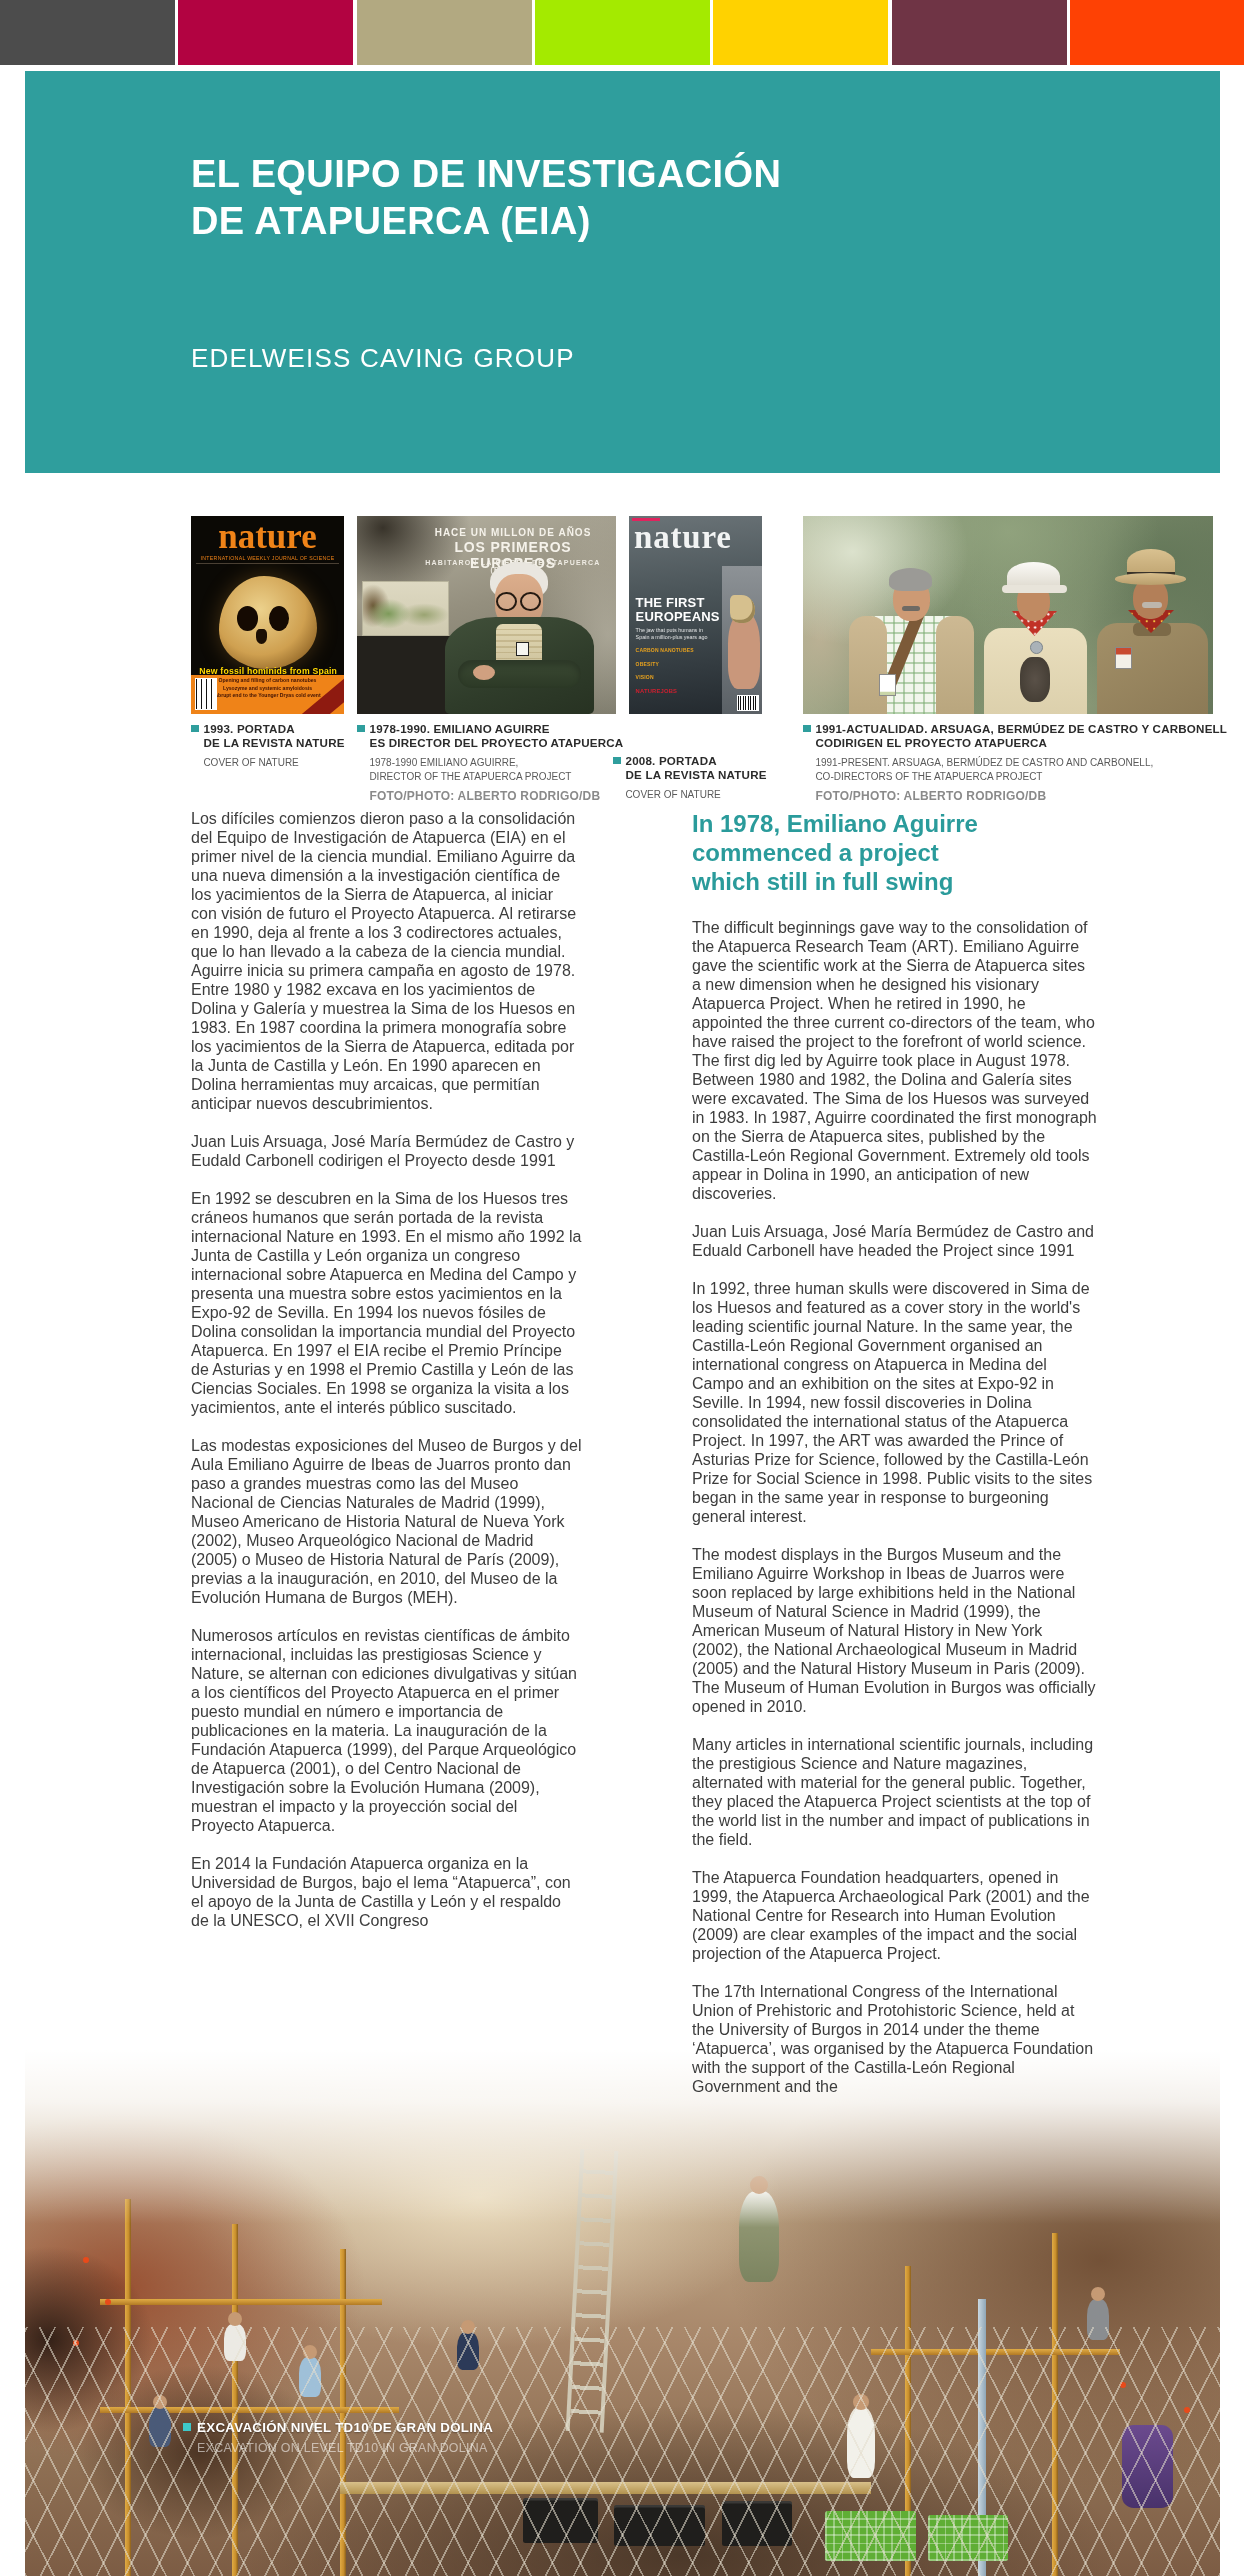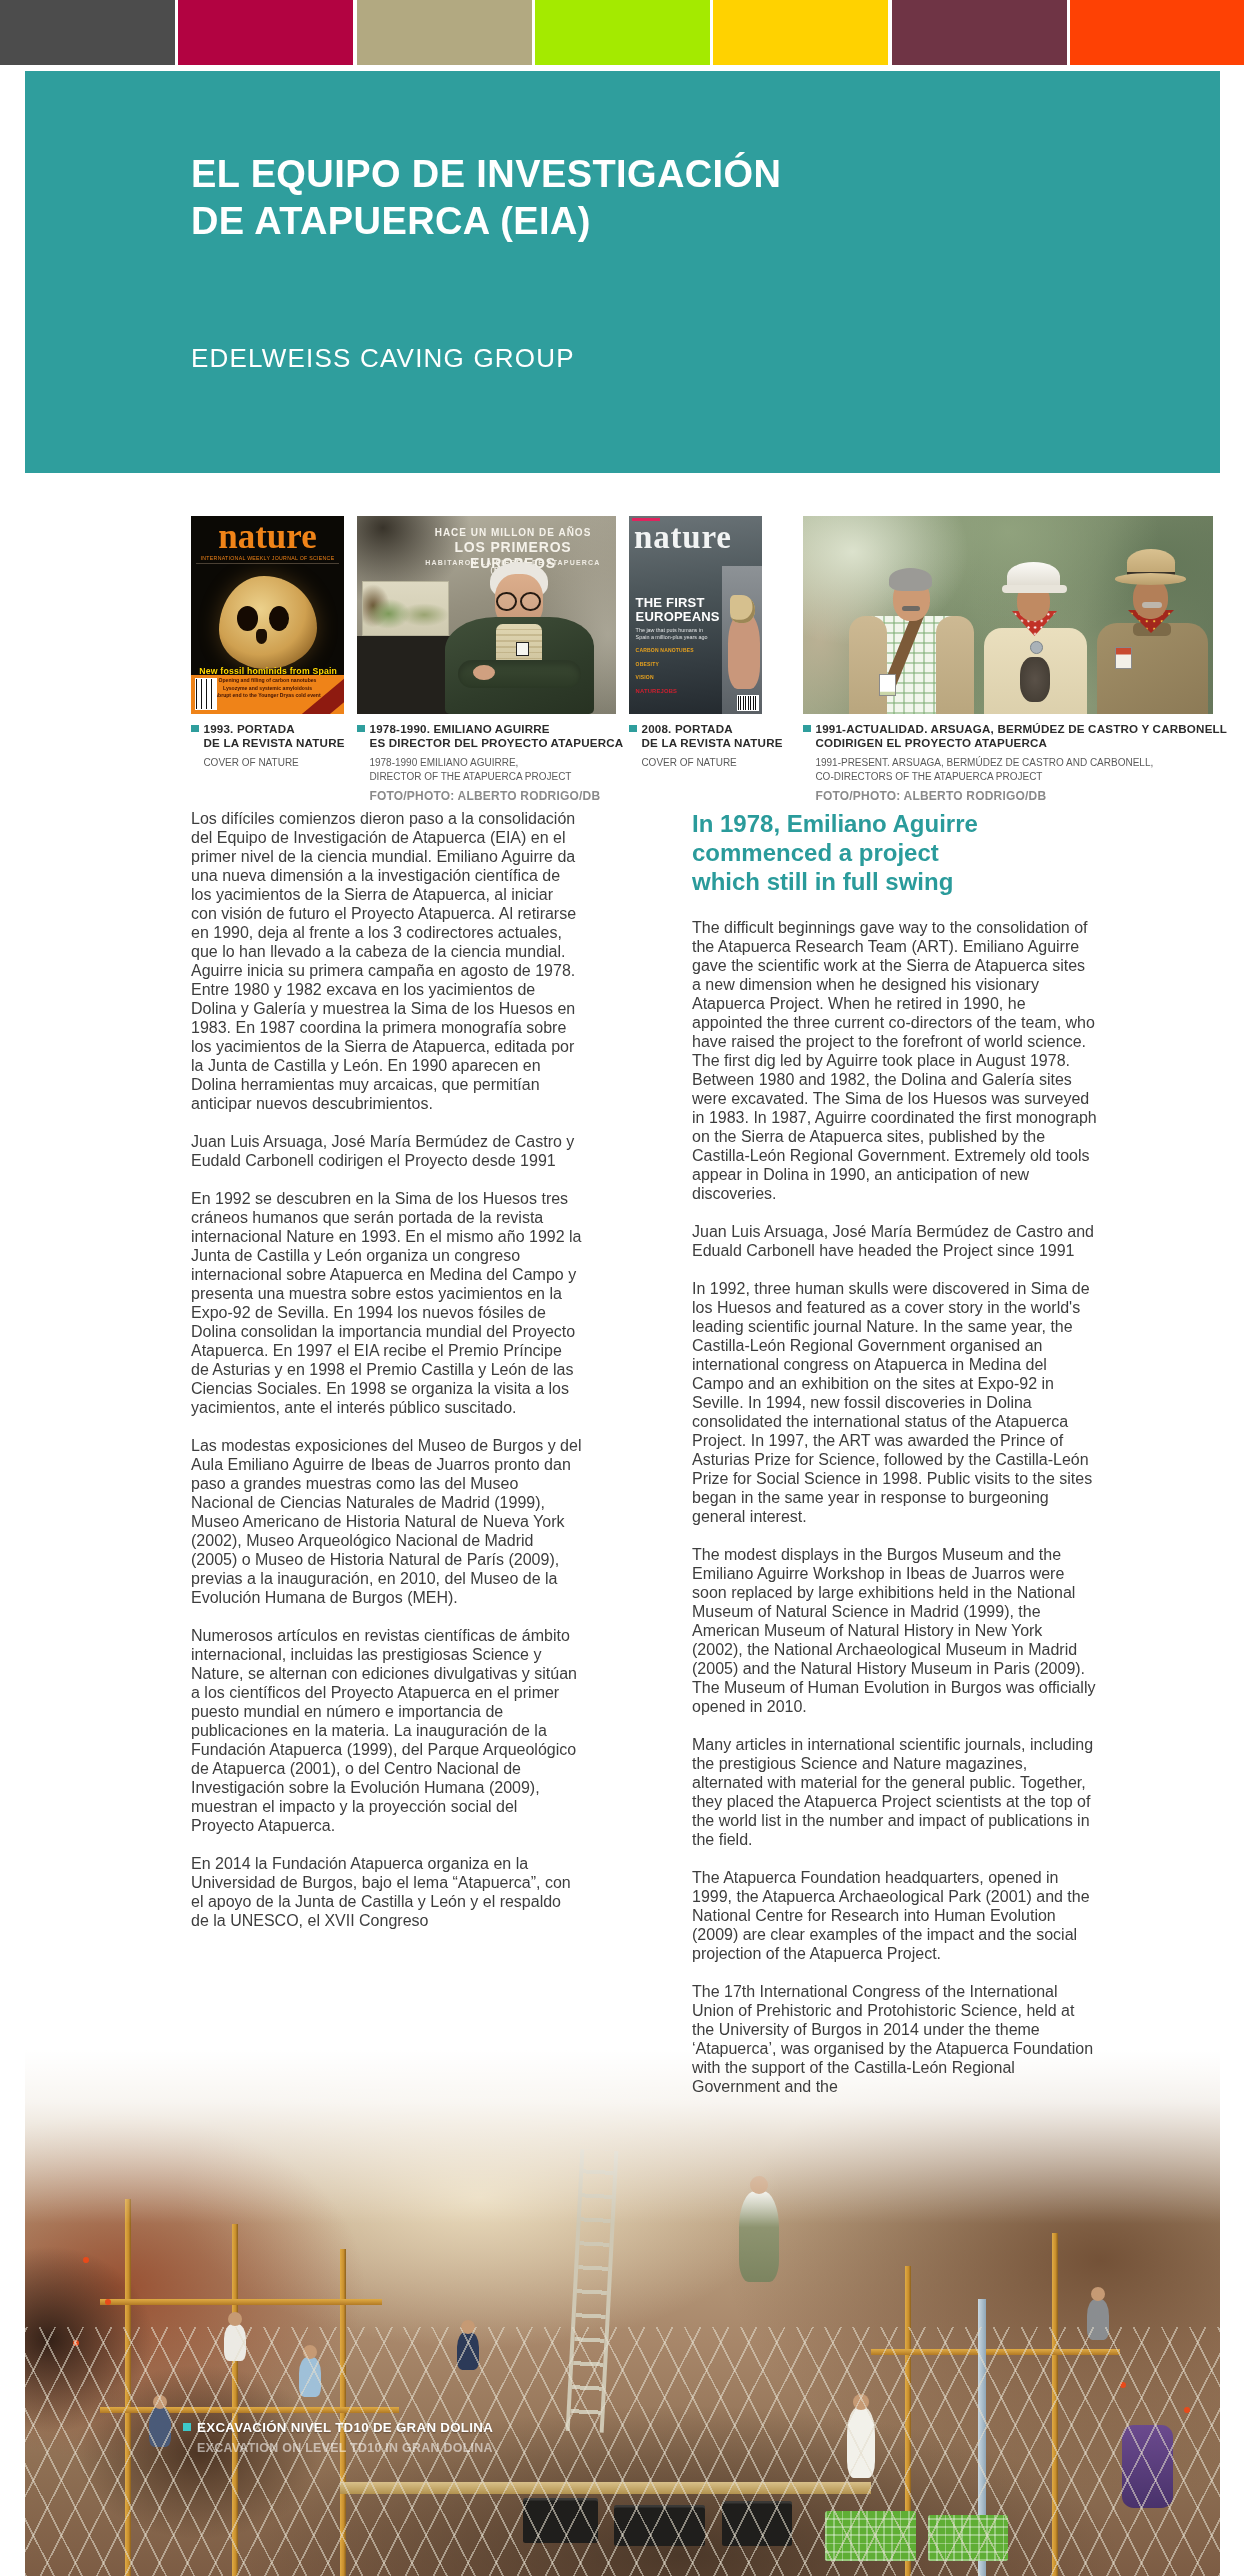--- a/index.html
+++ b/index.html
@@ -134,21 +134,21 @@
   .m3-head{left:330px;bottom:95px;width:35px;height:41px;background:#b37f58;border-radius:46%;}
   .m3-must{left:339px;bottom:106px;width:20px;height:5.8px;background:#bdb6ac;border-radius:3.3px;}
   .m3-dome{left:324px;bottom:138px;width:48px;height:26.6px;background:linear-gradient(#d9c190,#c0a572);
            border-radius:50% 50% 16% 16%;}
   .m3-hatband{left:324px;bottom:136px;width:48px;height:5.8px;background:#39332a;}
   .m3-brim{left:312px;bottom:129px;width:71px;height:11.6px;background:linear-gradient(#d6bd8c,#b89e6c);border-radius:50%;}
 
   
   .captions{position:absolute;top:722px;left:191px;width:1037px;}
   .caption{position:absolute;top:0;}
-  .cap1{left:0;width:162px;} .cap2{left:166px;width:274px;} .cap3{left:438px;width:174px;} .cap4{left:612px;width:425px;}
+  .cap1{left:0;width:162px;} .cap2{left:166px;width:274px;} .cap3{left:422px;width:174px;margin-top:32px;} .cap4{left:612px;width:425px;}
   .cap-es{display:flex;gap:5px;font-size:11.6px;font-weight:bold;color:#2b2b2b;line-height:14px;
           white-space:pre-line;letter-spacing:0.2px;}
   .cap-sq{width:7.5px;height:7.5px;background:#2f9e9d;margin-top:2.5px;flex:none;}
   .cap-en{margin:5.8px 0 0 12.4px;font-size:10px;color:#5a5a5a;line-height:14px;white-space:pre-line;}
   .cap-credit{margin:5px 0 0 12.4px;font-size:12px;color:#8a8a8a;font-weight:bold;letter-spacing:0.2px;}
 
   
   .col{position:absolute;top:809px;z-index:3;}
   .col-es{left:191px;width:392px;} .col-en{left:692px;width:405px;}
   .col-heading{color:#2a9b9b;font-size:24px;font-weight:bold;line-height:29px;white-space:pre-line;margin:0 0 21.6px 0;}
@@ -181,21 +181,21 @@
   .flag{position:absolute;width:5.8px;height:5.8px;border-radius:50%;background:#e84a1a;}
   .ph-net{left:0;right:0;bottom:0;height:249px;
           background:repeating-linear-gradient(63deg, rgba(228,222,206,0.55) 0 1.7px, transparent 1.7px 25px),
                      repeating-linear-gradient(-63deg, rgba(228,222,206,0.55) 0 1.7px, transparent 1.7px 25px);}
   .ph-fade{left:0;right:0;top:0;height:174px;
            background:linear-gradient(180deg,#ffffff 0%, rgba(255,255,255,0.85) 30%, rgba(255,255,255,0) 100%);}
   .photo-cap{position:absolute;left:158px;top:370px;z-index:6;}
   .photo-cap-es{display:flex;gap:5.8px;color:#fff;font-weight:bold;font-size:13.3px;letter-spacing:0.3px;
                 text-shadow:0 0.8px 1.7px rgba(0,0,0,0.35);}
   .photo-cap-sq{width:8.3px;height:8.3px;background:#3ec8c8;margin-top:2.5px;flex:none;}
-  .photo-cap-en{margin:5.8px 0 0 14px;color:rgba(255,255,255,0.55);font-weight:bold;font-size:12.4px;letter-spacing:0.3px;}
+  .photo-cap-en{margin:5.8px 0 0 14px;color:rgba(255,255,255,0.55);font-weight:normal;font-size:12.4px;letter-spacing:0.3px;}
 </style>
 </head>
 <body>
 
 <div class="page">
 
   <div class="stripes">
       <div class="stripe" style="background: rgb(76, 76, 76);"></div>
       <div class="stripe" style="background: rgb(178, 3, 65);"></div>
       <div class="stripe" style="background: rgb(178, 169, 129);"></div>

